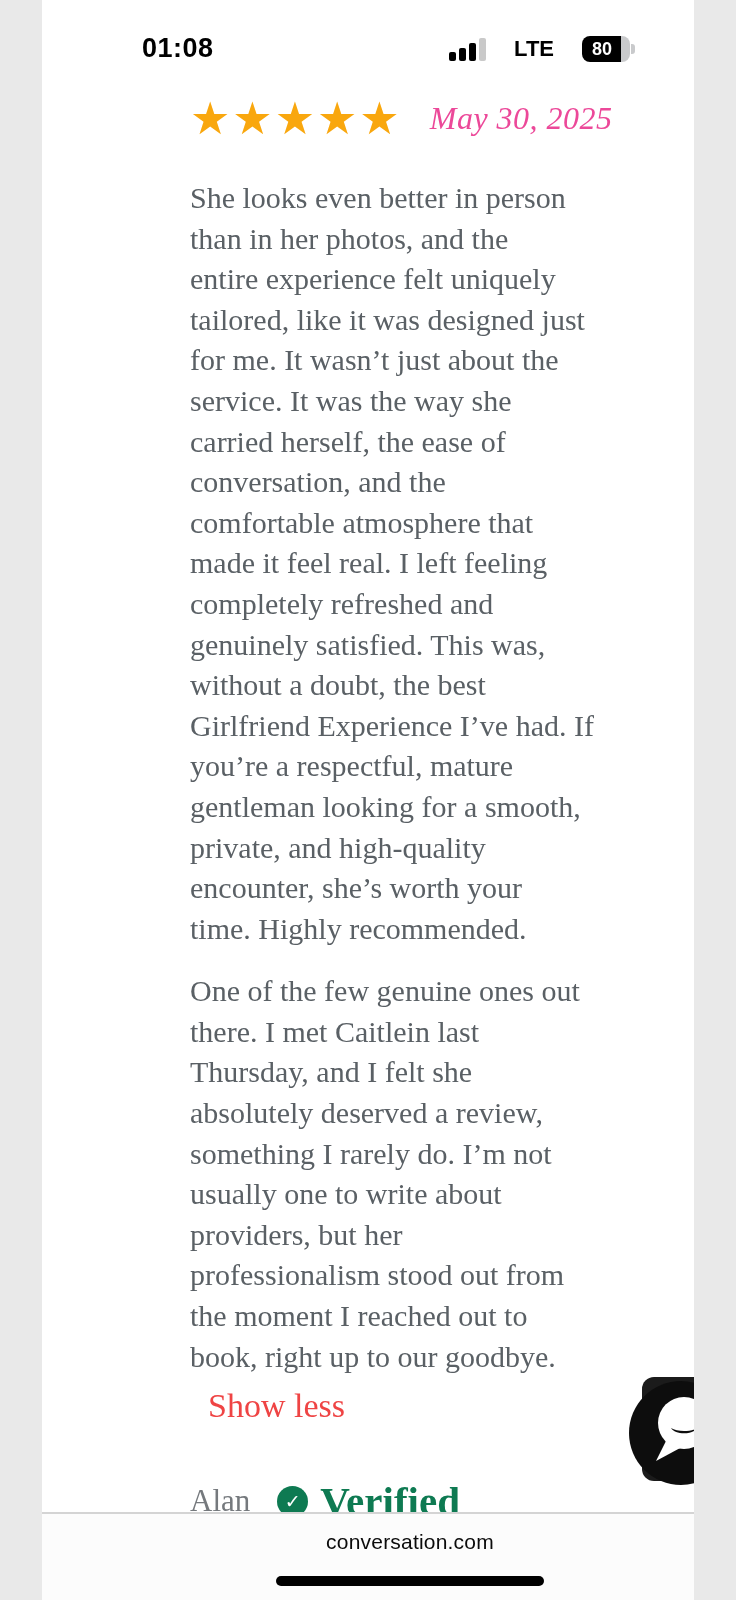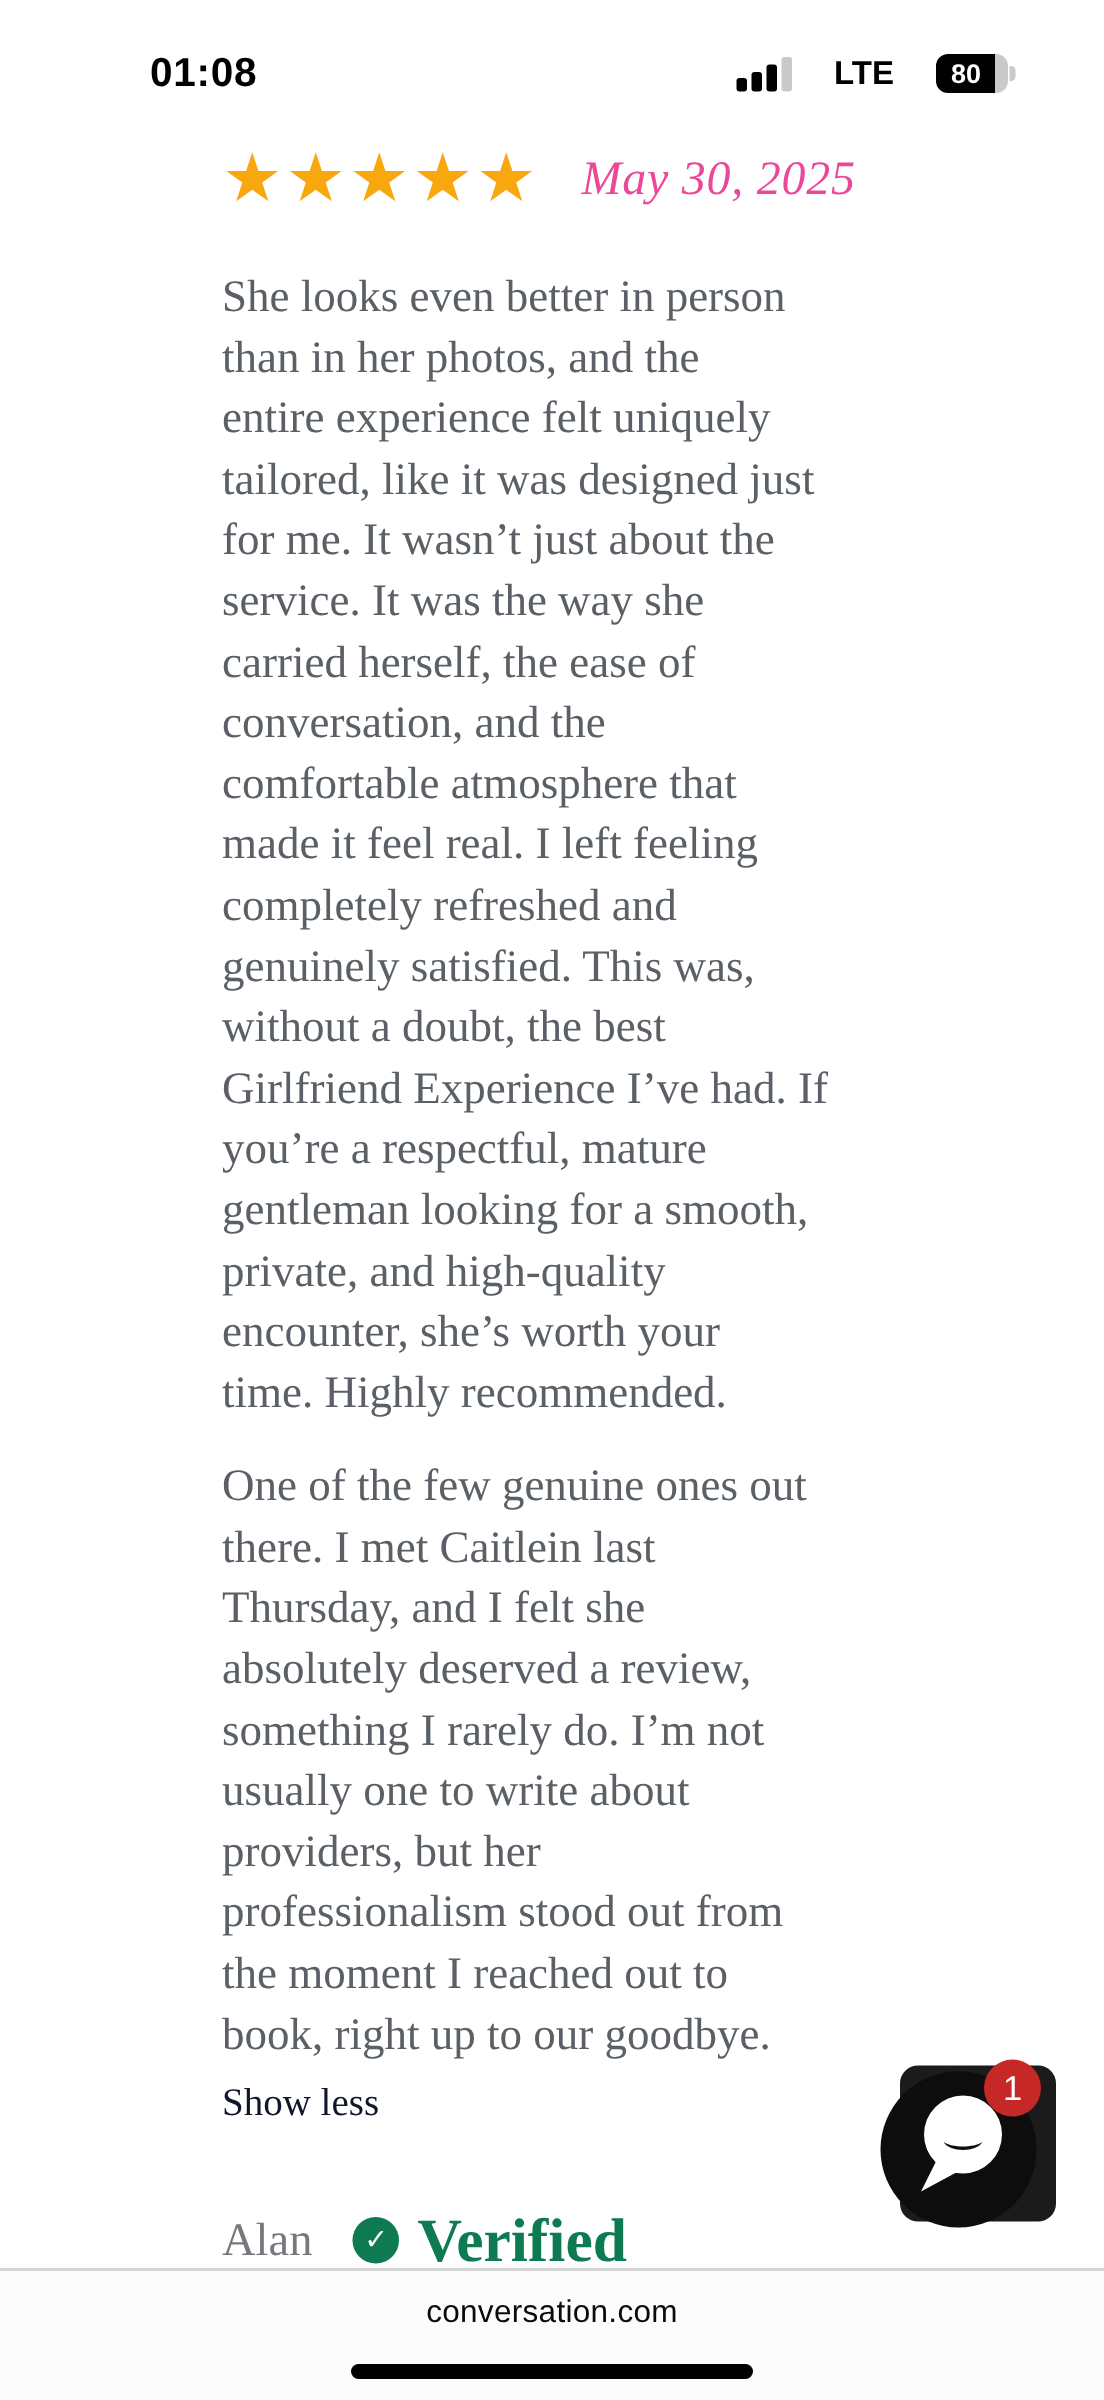--- a/index.html
+++ b/index.html
@@ -1,18 +1,18 @@
 <!DOCTYPE html>
 <html style="--star: #F9A70E; --verified: #0E7A52; --badge: #C62828; --text: #5A6065;"><head>
 <meta charset="utf-8">
 <style>
   * { margin:0; padding:0; box-sizing:border-box; }
   html,body { background:#e9e9e9; }
   .screen {
-    position:relative; width:736px; height:1600px; margin:0 auto;
+    position:relative; width:652px; height:1600px; margin:0 auto;
     background:#ffffff; overflow:hidden;
     font-family:"Liberation Serif", serif;
   }
 
   
   .status-bar { position:absolute; top:0; left:0; right:0; height:72px; }
   .sb-time {
     position:absolute; left:100px; top:33px;
     font-family:"Liberation Sans", sans-serif; font-size:27px; font-weight:700;
     color:#000; letter-spacing:.5px;
@@ -48,22 +48,22 @@
   }
   .review-date { font-size:32px; font-style:italic; color:#ec4899; letter-spacing:.5px; }
 
   .review-text {
     margin-top:22px; font-size:30px; line-height:40.6px;
     color:var(--text,#5A6065); white-space:pre-line;
   }
   .review-text.p2 { margin-top:34px; }
 
   .show-less {
-    display:inline-block; margin-top:10px; 
-    font-size:26px; color:#0f172a; cursor:pointer;
+    display:inline-block; margin-top:10px; margin-left:18px;
+    font-size:34px; color:#ef4444; cursor:pointer;
   }
 
   .reviewer { margin-top:54px; display:flex; align-items:center; gap:27px; height:44px; }
   .reviewer-name { font-size:31px; color:#75797d; }
   .verified { display:flex; align-items:center; gap:12px; cursor:default; }
   .check-icon {
     width:31px; height:31px; border-radius:50%;
     background:var(--verified,#0E7A52); color:#fff;
     display:flex; align-items:center; justify-content:center;
     font-family:"DejaVu Sans", sans-serif; font-size:19px; font-weight:700;

